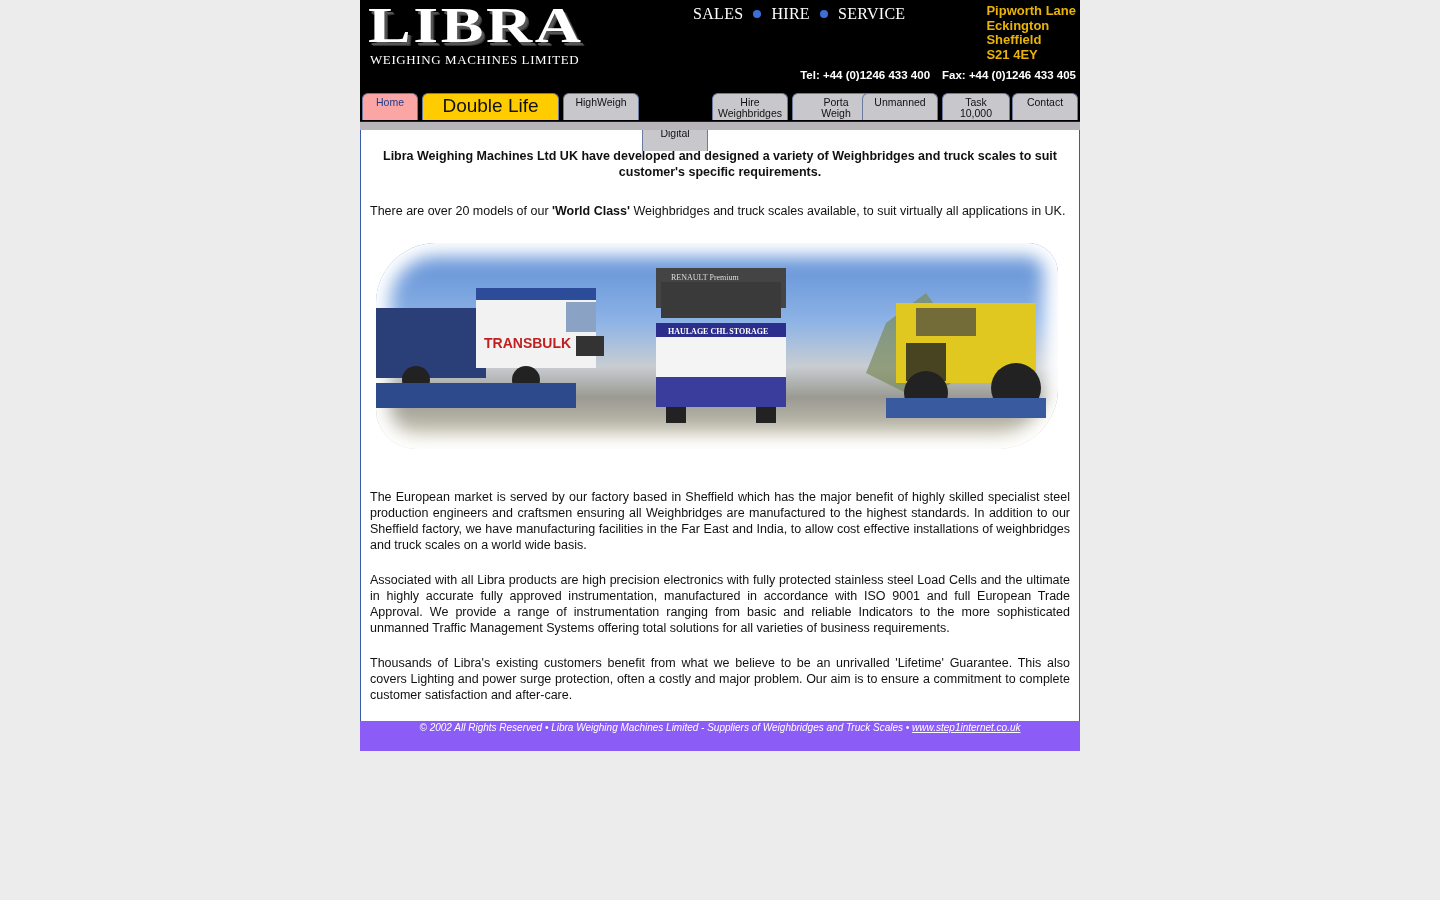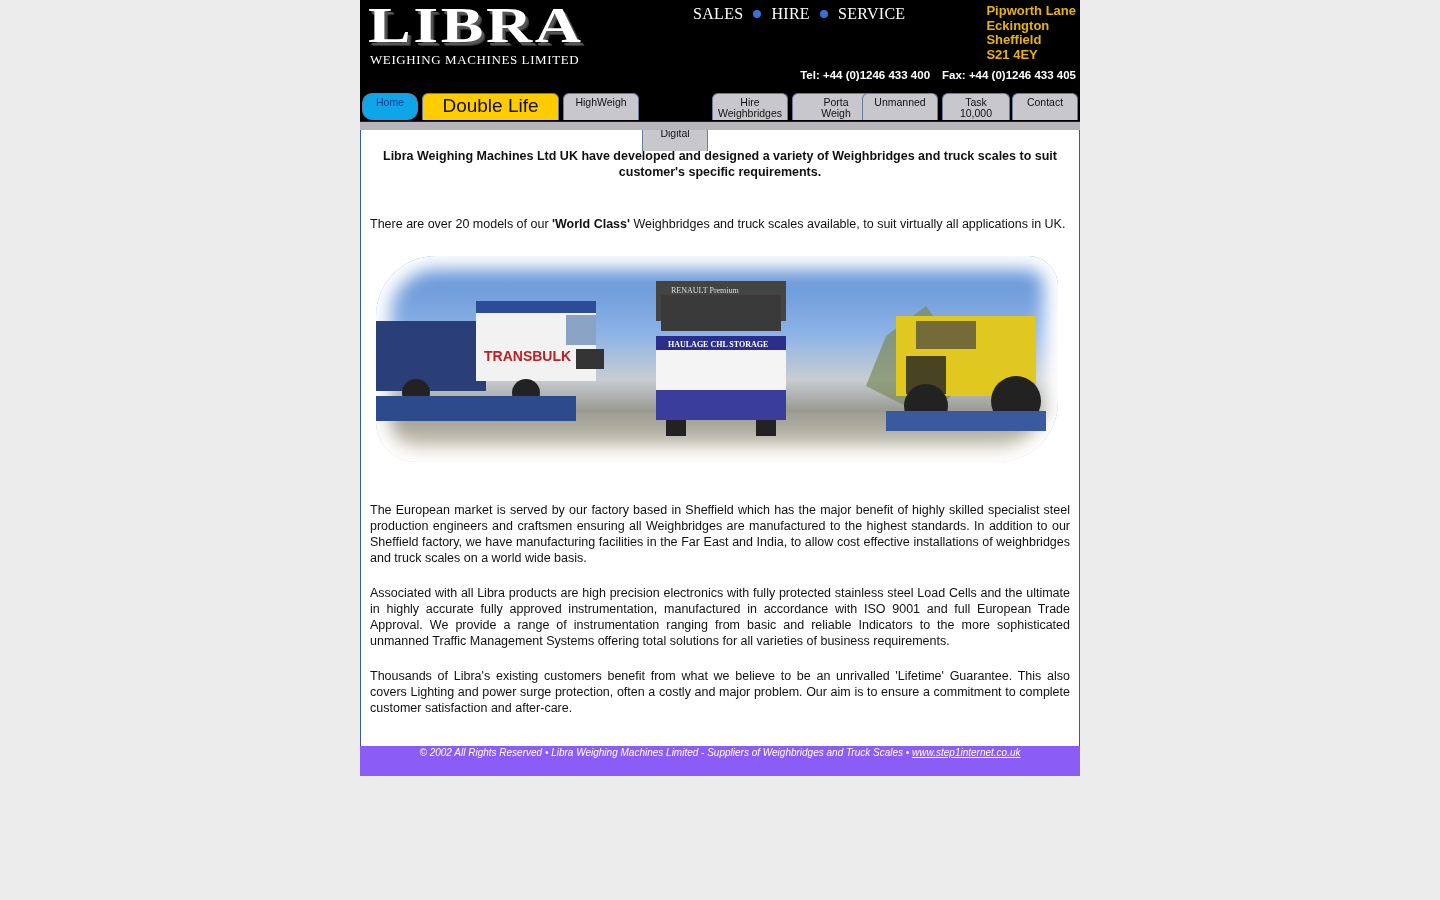--- a/index.html
+++ b/index.html
@@ -107,21 +107,21 @@
     border-bottom: none;
     border-radius: 6px 6px 0 0;
     box-sizing: border-box;
     text-align: center;
     font-size: 10.5px;
     line-height: 11px;
     color: #111;
     padding-top: 3px;
     cursor: pointer;
   }
-  .tab.home { background: #0ea5e9; color: #1c3d8c; border-radius: 10px; }
+  .tab.home { background: #fca5a5; color: #1c3d8c; }
   .tab.double { background: #ffcc00; font-size: 19px; padding-top: 6px; }
   .navbar-base {
     position: absolute;
     left: 0; right: 0;
     top: 30px;
     height: 8px;
     background: #b7b5ba;
     border-top: 1px solid #222;
   }
 
@@ -132,21 +132,21 @@
     padding: 19px 9px 10px 9px;
     margin-top: 5px;
     font-size: 12.5px;
     color: #111;
   }
   .lead {
     text-align: center;
     font-weight: bold;
     font-size: 12.5px;
     line-height: 16px;
-    margin: 0 0 36px 0;
+    margin: 0 0 23px 0;
   }
   .intro {
     text-align: left;
     line-height: 16px;
     margin: 0 0 12px 0;
   }
   .hero {
     position: relative;
     height: 244px;
     margin: 0 -4px 14px -4px;
@@ -162,21 +162,21 @@
     overflow: hidden;
   }
   .truck1 { position: absolute; left: 0; top: 45px; width: 250px; height: 120px; }
   .truck2 { position: absolute; left: 270px; top: 25px; width: 150px; height: 155px; }
   .truck3 { position: absolute; left: 490px; top: 40px; width: 180px; height: 140px; }
   .para {
     text-align: justify;
     line-height: 16px;
     margin: 0 0 19px 0;
   }
-  .para:last-child { margin-bottom: 20px; }
+  .para:last-child { margin-bottom: 8px; }
 
   .footer {
     background: #8b5cf6;
     color: #fff;
     height: 30px;
     font-size: 10px;
     line-height: 13px;
     text-align: center;
     white-space: nowrap;
     font-style: italic;

